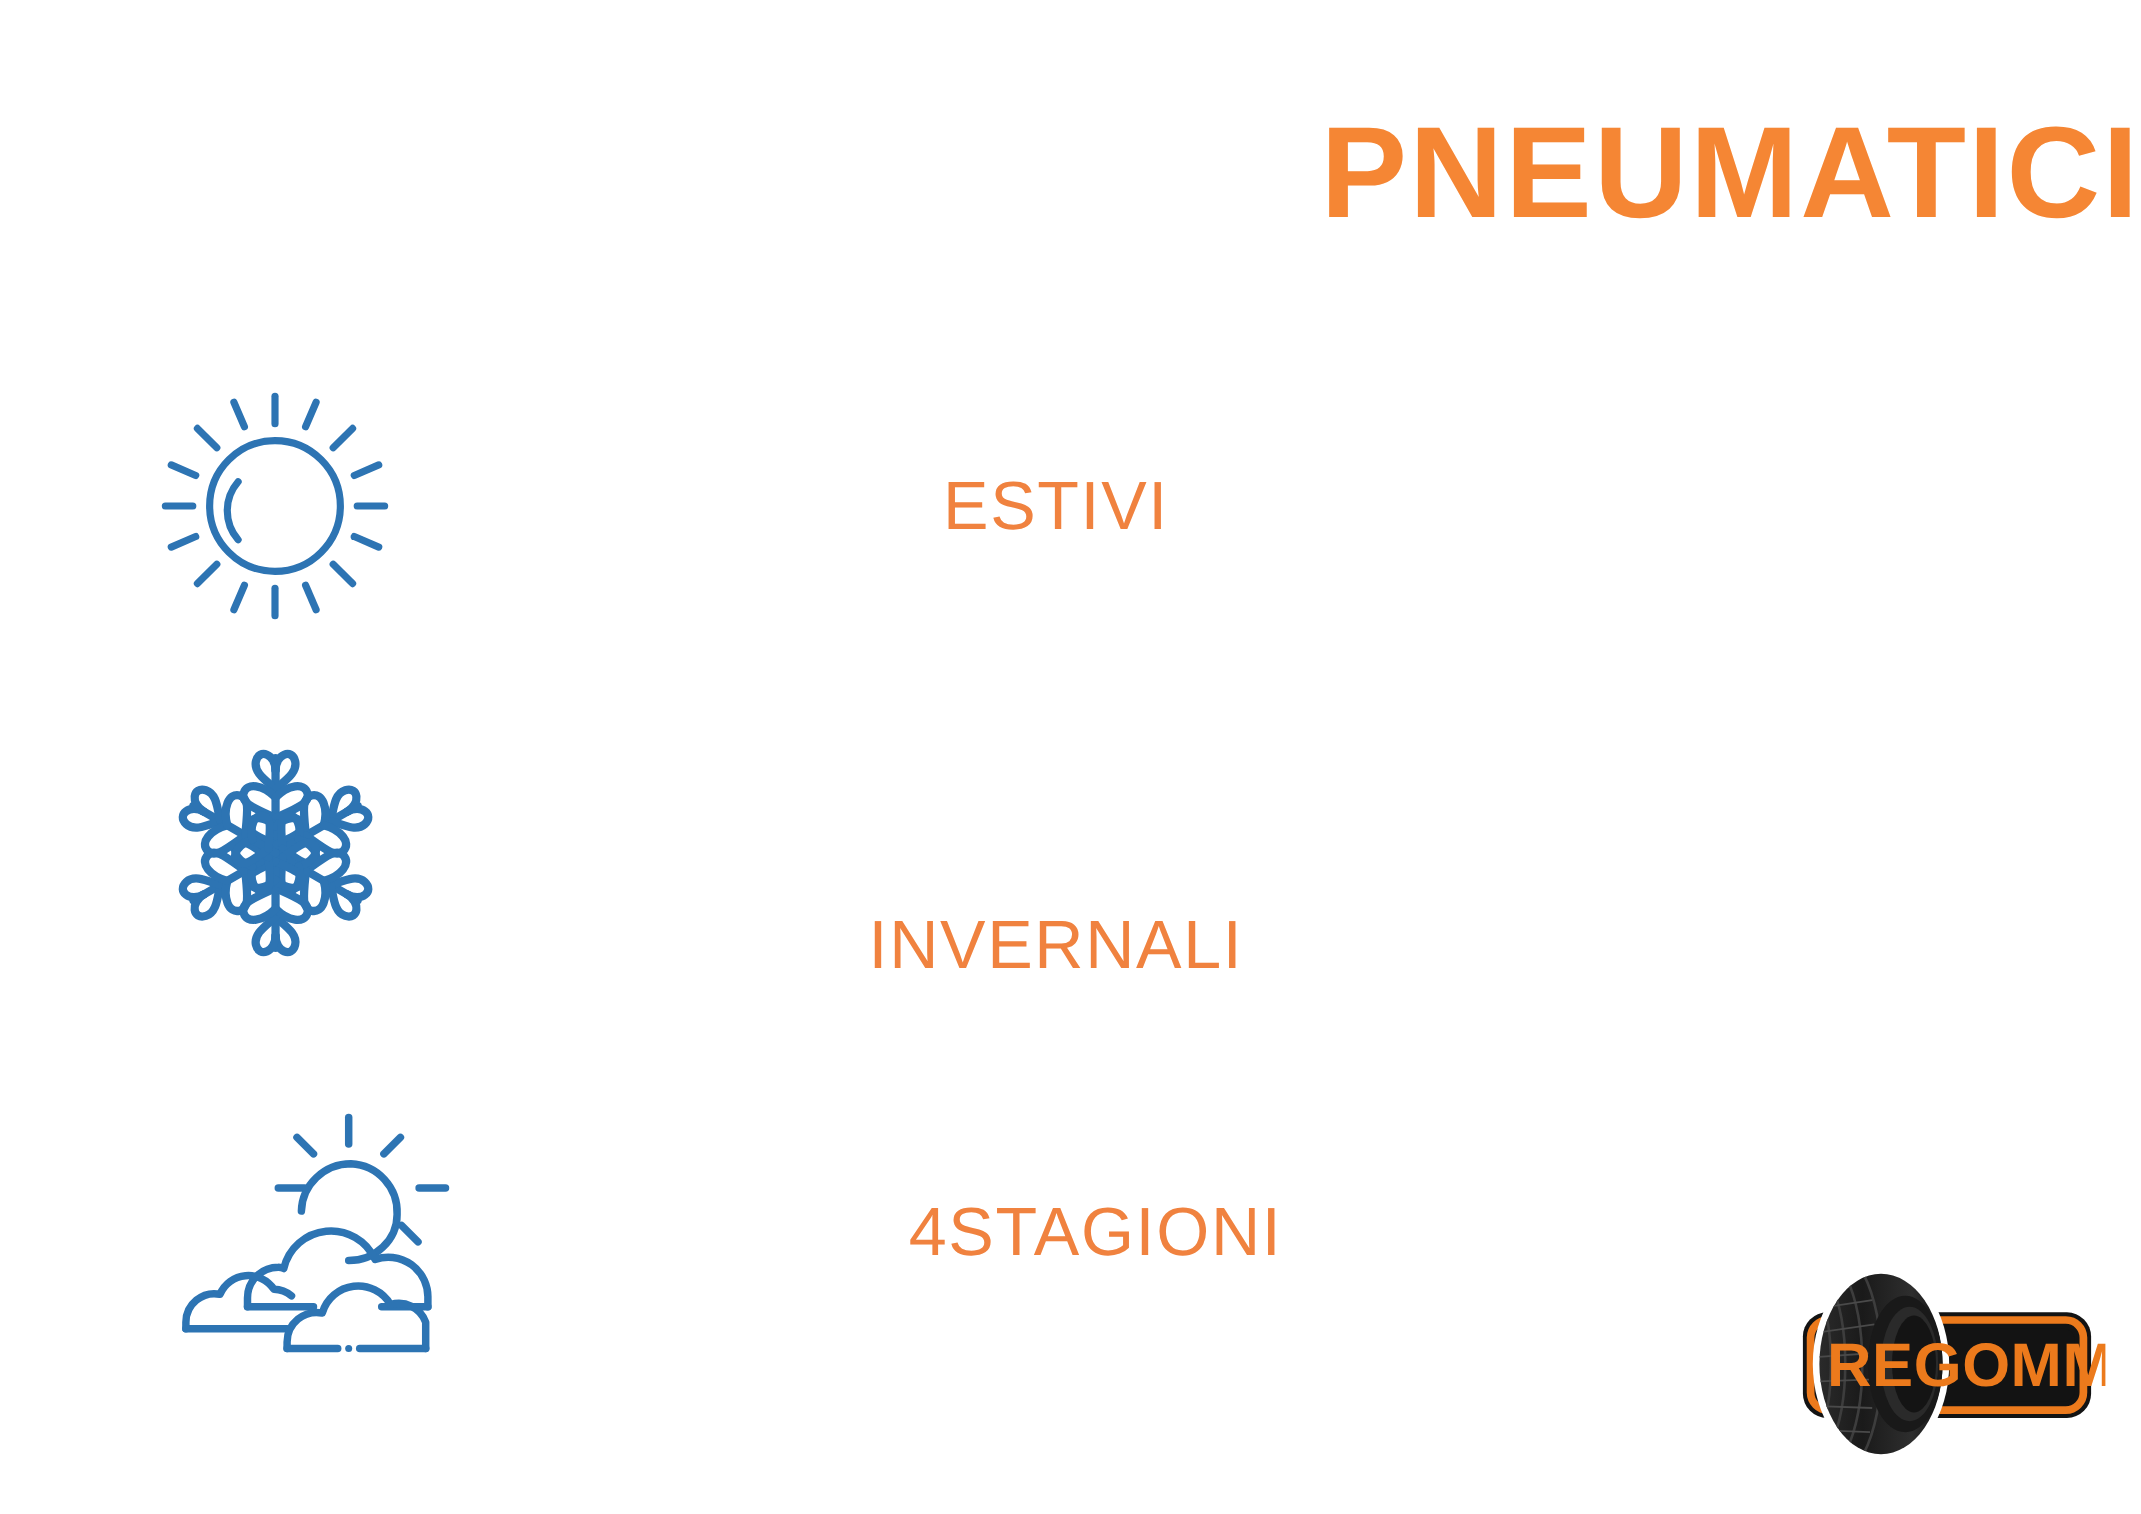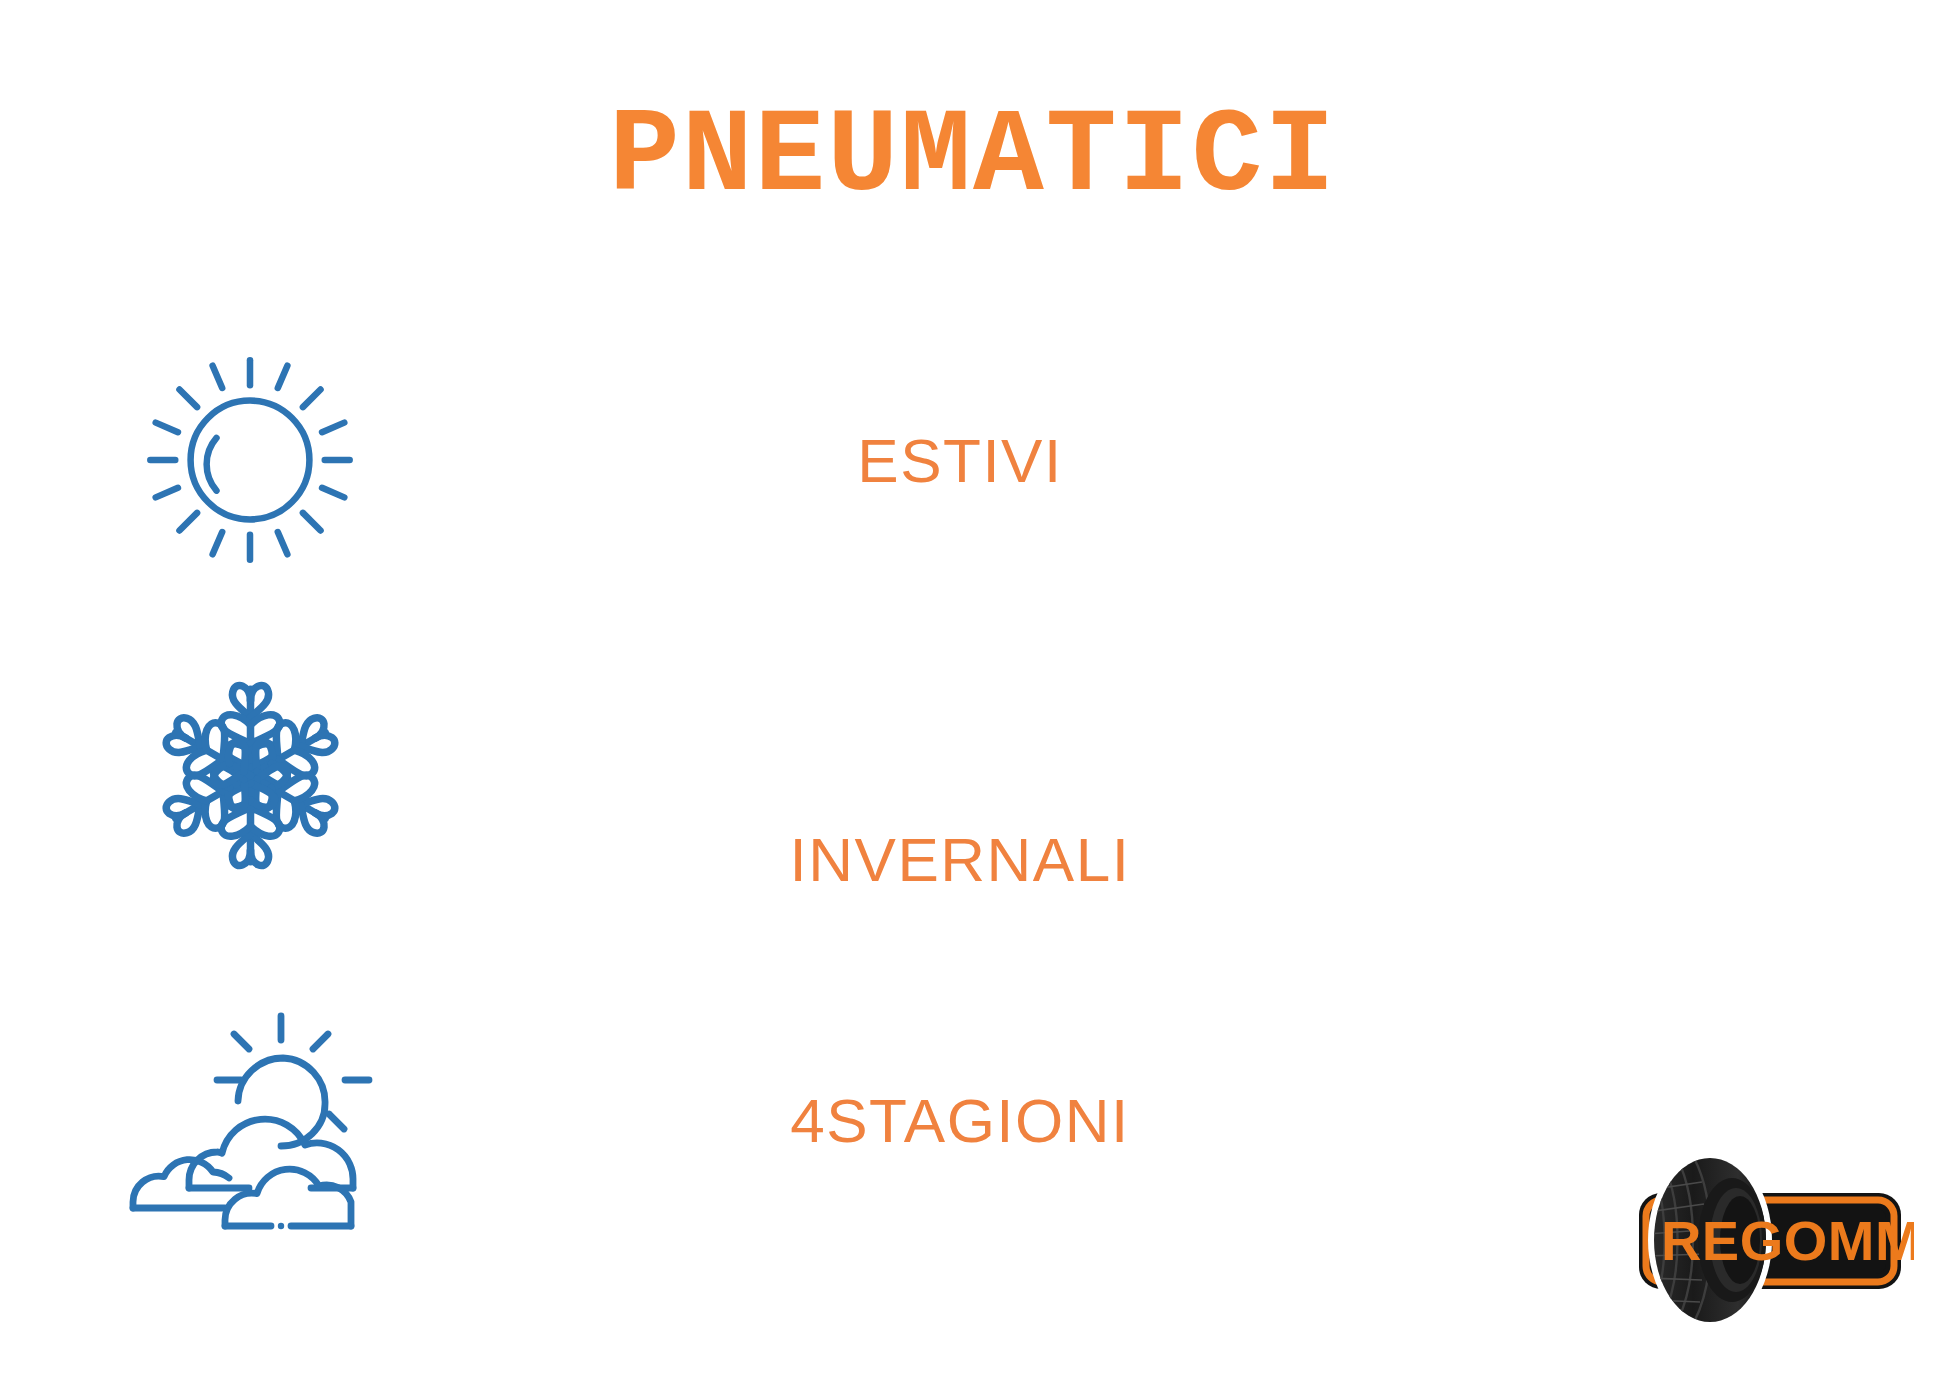--- a/index.html
+++ b/index.html
@@ -15,43 +15,43 @@
     font-family: "Liberation Sans", sans-serif;
     -webkit-font-smoothing: antialiased;
   }
 
   
   #page-title {
     position: absolute;
     left: 0;
     top: 96px;
     width: 1946px;
-    text-align: center;
+    text-align: right;
     color: #f58634;
-    font-family: Liberation Mono, monospace;
+    font-family: Liberation Sans, sans-serif;
     font-weight: 700;
     font-size: 118px;
     letter-spacing: 2px;
     line-height: 1.05;
     white-space: nowrap;
   }
 
   
   .row {
     position: absolute;
     left: 0;
     width: 1400px;
     height: 240px;
     display: flex;
     align-items: center;
     gap: 20px;
   }
   #row-estivi     { top: 340px; }
   #row-invernali  { top: 655px; align-items: flex-end; }
-  #row-4stagioni  { top: 1000px; }
+  #row-4stagioni  { top: 1000px; margin-left: 36px; }
 
   .row-icon {
     width: 500px;
     height: 240px;
     display: flex;
     align-items: center;
     justify-content: center;
     flex: 0 0 500px;
   }
   .row-icon svg { display: block; overflow: visible; }

